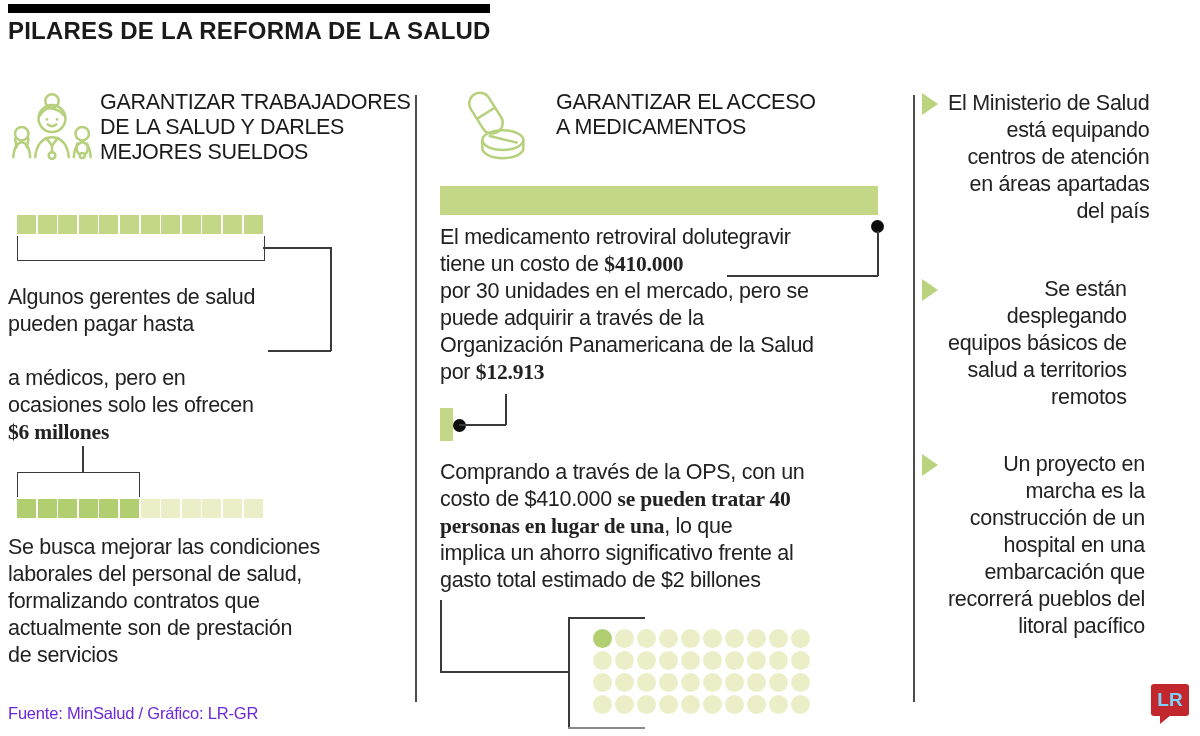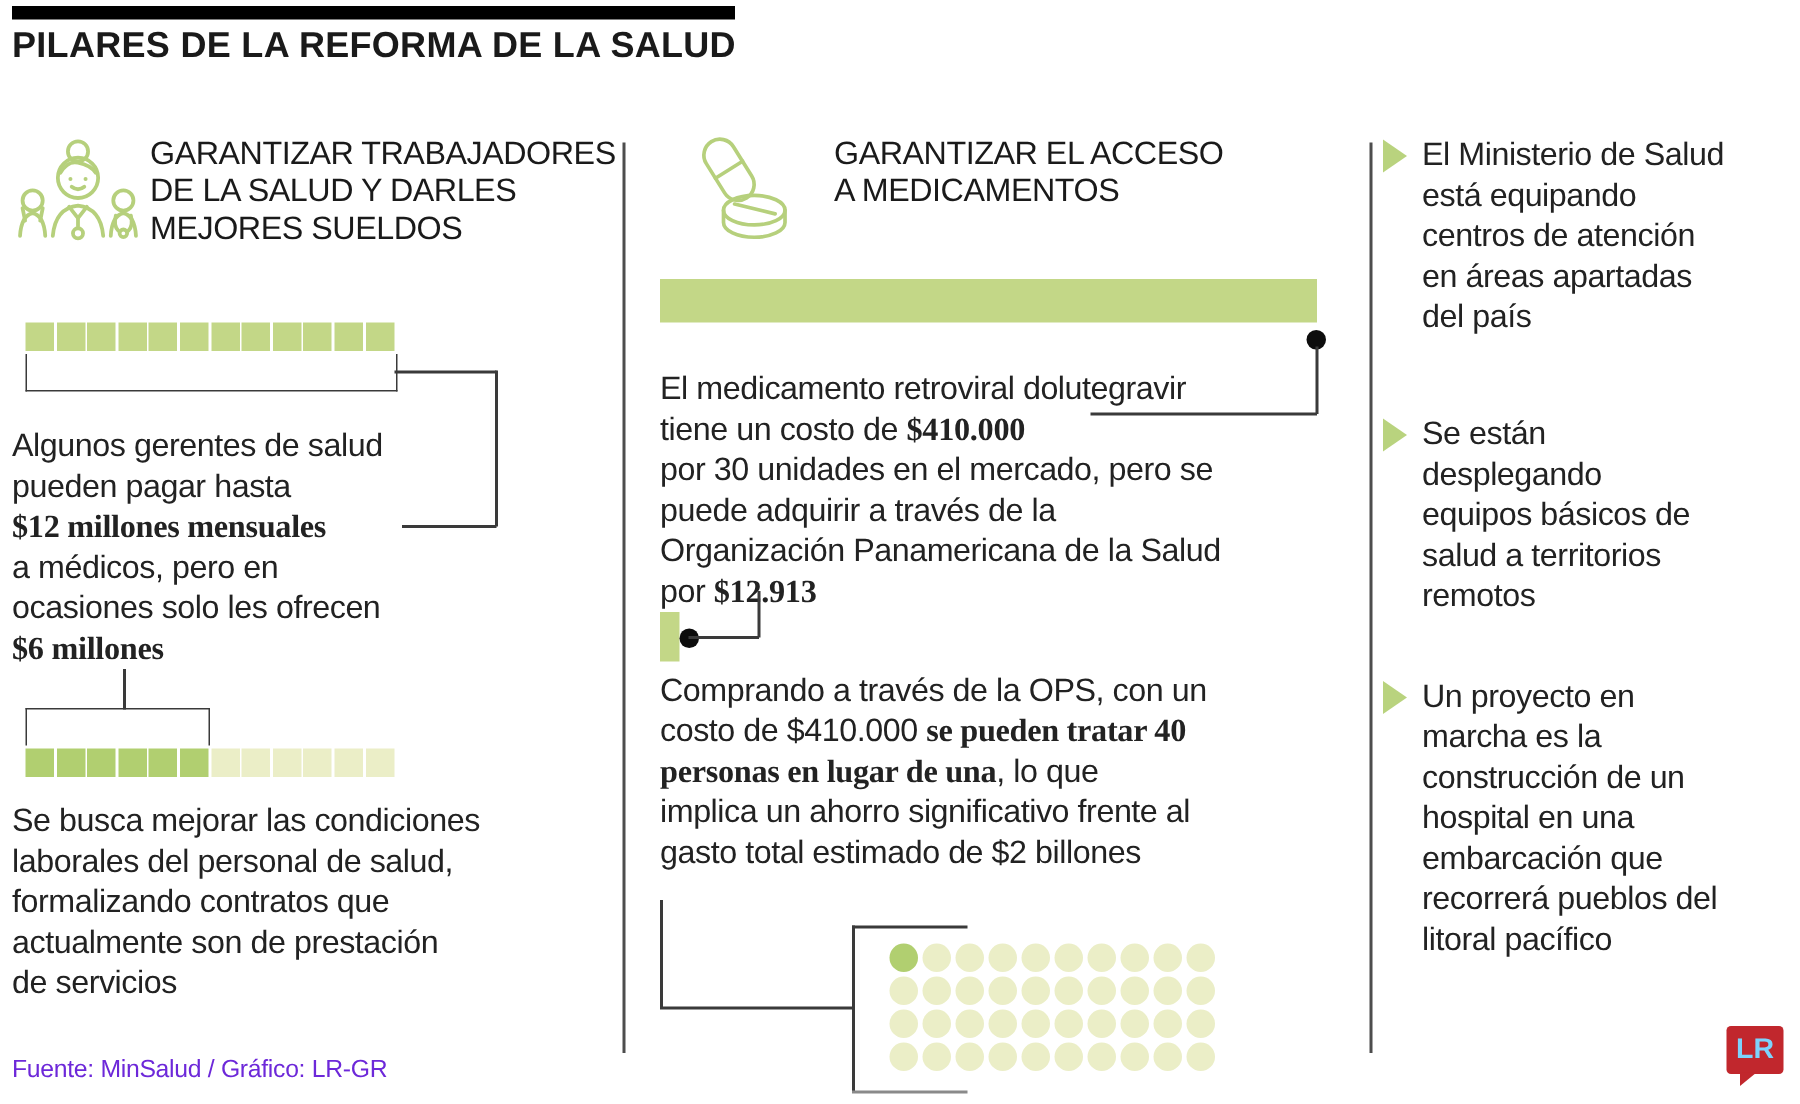--- a/index.html
+++ b/index.html
@@ -29,21 +29,21 @@
   .unit-sq{width:19px;height:19px;flex:0 0 auto;}
   .unit-sq.on{background:var(--green);}
   .row2 .unit-sq.on{background:var(--green-mid);}
   .unit-sq.off{background:var(--green-pale);}
   .bracket-down{border-left:1.5px solid var(--line);border-right:1.5px solid var(--line);border-bottom:1.5px solid var(--line);}
   .bracket-up{border-left:1.5px solid var(--line);border-right:1.5px solid var(--line);border-top:1.5px solid var(--line);}
   .bar{background:var(--green);}
   .circle-grid{display:grid;grid-template-columns:repeat(10,19px);gap:3px;}
   .unit-c{width:19px;height:19px;border-radius:50%;background:var(--green-pale);}
   .unit-c.hl{background:var(--green-mid);}
-  .bullet{display:flex;align-items:flex-start;}
+  .bullet{display:flex;align-items:flex-start;text-align:right;}
   .bullet-marker{width:0;height:0;border-left:16px solid #b9d37e;border-top:11px solid transparent;border-bottom:11px solid transparent;margin:3px 10px 0 0;flex:0 0 auto;}
   .bullet-text{font-size:21.5px;line-height:27px;white-space:pre-line;letter-spacing:-0.3px;color:#222;}
   .footer-text{font-size:16.5px;color:#6d28d9;letter-spacing:-0.2px;}
   .lr-logo{width:38px;height:32px;background:var(--red);border-radius:3px;color:#7dd3fc;
     font-weight:700;font-size:19px;display:flex;align-items:center;justify-content:center;}
   .lr-tail{position:absolute;left:9px;top:100%;width:0;height:0;margin-top:-1px;
     border-top:9px solid var(--red);border-right:11px solid transparent;}
   .icon-svg{stroke:#b6d07c;fill:none;stroke-width:3;stroke-linecap:round;stroke-linejoin:round;}
 </style>
 </head>
@@ -91,21 +91,21 @@
       <span class="unit-sq on"></span>
     </div>
 
   <div class="abs bracket-down" style="left:17px;top:236px;width:246px;height:24px;"></div>
   <div class="abs line" style="left:263px;top:247px;width:68px;height:1.5px;"></div>
   <div class="abs line" style="left:330px;top:247px;width:1.5px;height:104px;"></div>
   <div class="abs line" style="left:268px;top:350px;width:63px;height:1.5px;"></div>
 
   <div class="abs para" style="left:8px;top:284px;width:340px;"><span>Algunos gerentes de salud
 pueden pagar hasta
-</span><b>$12 millones mensuales</b><span>
+</span><span>
 a médicos, pero en
 ocasiones solo les ofrecen
 </span><b>$6 millones</b></div>
 
   <div class="abs line" style="left:82px;top:446px;width:1.5px;height:27px;"></div>
   <div class="abs bracket-up" style="left:17px;top:472px;width:121px;height:24px;"></div>
 
   <div class="abs sq-row row2" style="left:17px;top:499px;">
       <span class="unit-sq on"></span>
       <span class="unit-sq on"></span>
@@ -139,33 +139,33 @@
     <path d="M46 61 L79 69"></path>
   </svg>
   <div class="abs col-heading" style="left:556px;top:90px;width:320px;">GARANTIZAR EL ACCESO
 A MEDICAMENTOS</div>
 
   <div class="abs bar" style="left:440px;top:186px;width:438px;height:29px;"></div>
   <div class="abs dot" style="left:871px;top:220px;"></div>
   <div class="abs line" style="left:877px;top:231px;width:1.5px;height:45px;"></div>
   <div class="abs line" style="left:727px;top:275px;width:151px;height:1.5px;"></div>
 
-  <div class="abs para" style="left:440px;top:246px;width:445px;"><span>El medicamento retroviral dolutegravir
+  <div class="abs para" style="left:440px;top:224px;width:445px;"><span>El medicamento retroviral dolutegravir
 tiene un costo de </span><b>$410.000</b><span>
 por 30 unidades en el mercado, pero se
 puede adquirir a través de la
 Organización Panamericana de la Salud
 por </span><b>$12.913</b></div>
 
   <div class="abs bar" style="left:440px;top:408px;width:13px;height:33px;"></div>
   <div class="abs dot" style="left:453px;top:419px;"></div>
   <div class="abs line" style="left:459px;top:424px;width:47px;height:1.5px;"></div>
   <div class="abs line" style="left:505px;top:394px;width:1.5px;height:31px;"></div>
 
-  <div class="abs para" style="left:440px;top:447px;width:450px;"><span>Comprando a través de la OPS, con un
+  <div class="abs para" style="left:440px;top:459px;width:450px;"><span>Comprando a través de la OPS, con un
 costo de $410.000 </span><b>se pueden tratar 40
 personas en lugar de una</b><span>, lo que
 implica un ahorro significativo frente al
 gasto total estimado de $2 billones</span></div>
 
   <div class="abs line" style="left:440px;top:600px;width:1.5px;height:72px;"></div>
   <div class="abs line" style="left:440px;top:671px;width:129px;height:1.5px;"></div>
   <div class="abs line" style="left:568px;top:617px;width:1.5px;height:111px;"></div>
   <div class="abs line" style="left:568px;top:617px;width:77px;height:1.5px;"></div>
   <div class="abs line gray" style="left:568px;top:727px;width:77px;height:1.5px;"></div>

